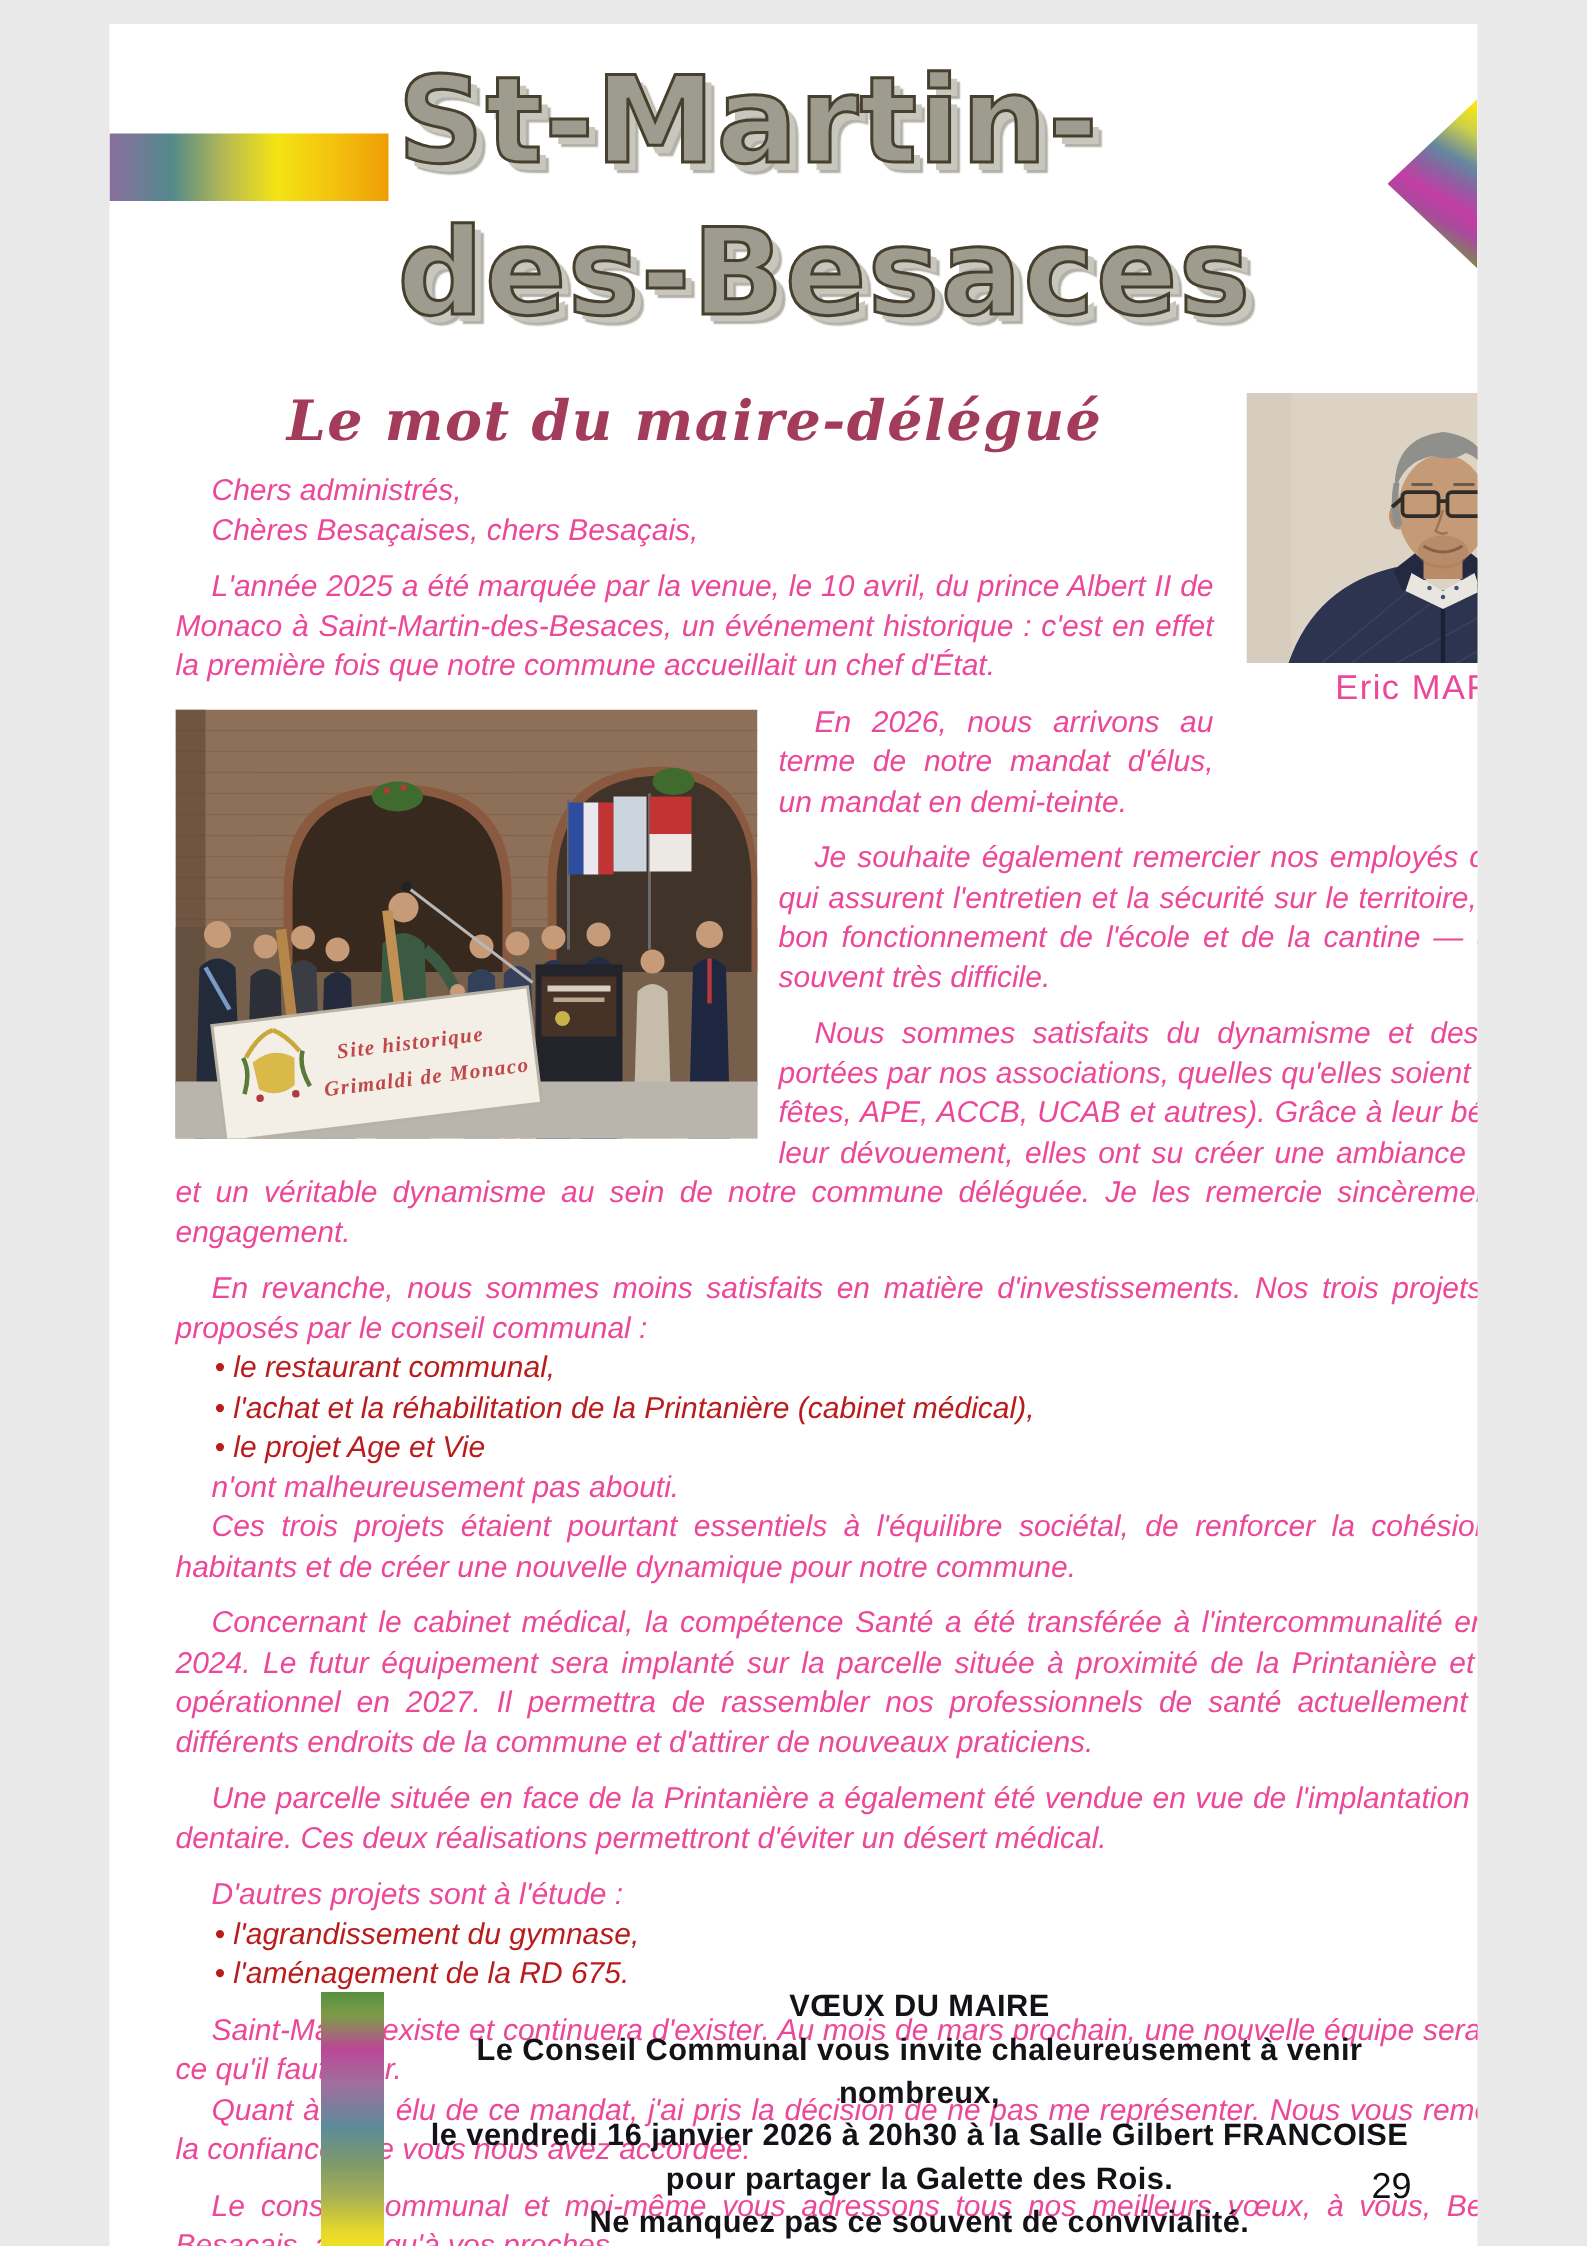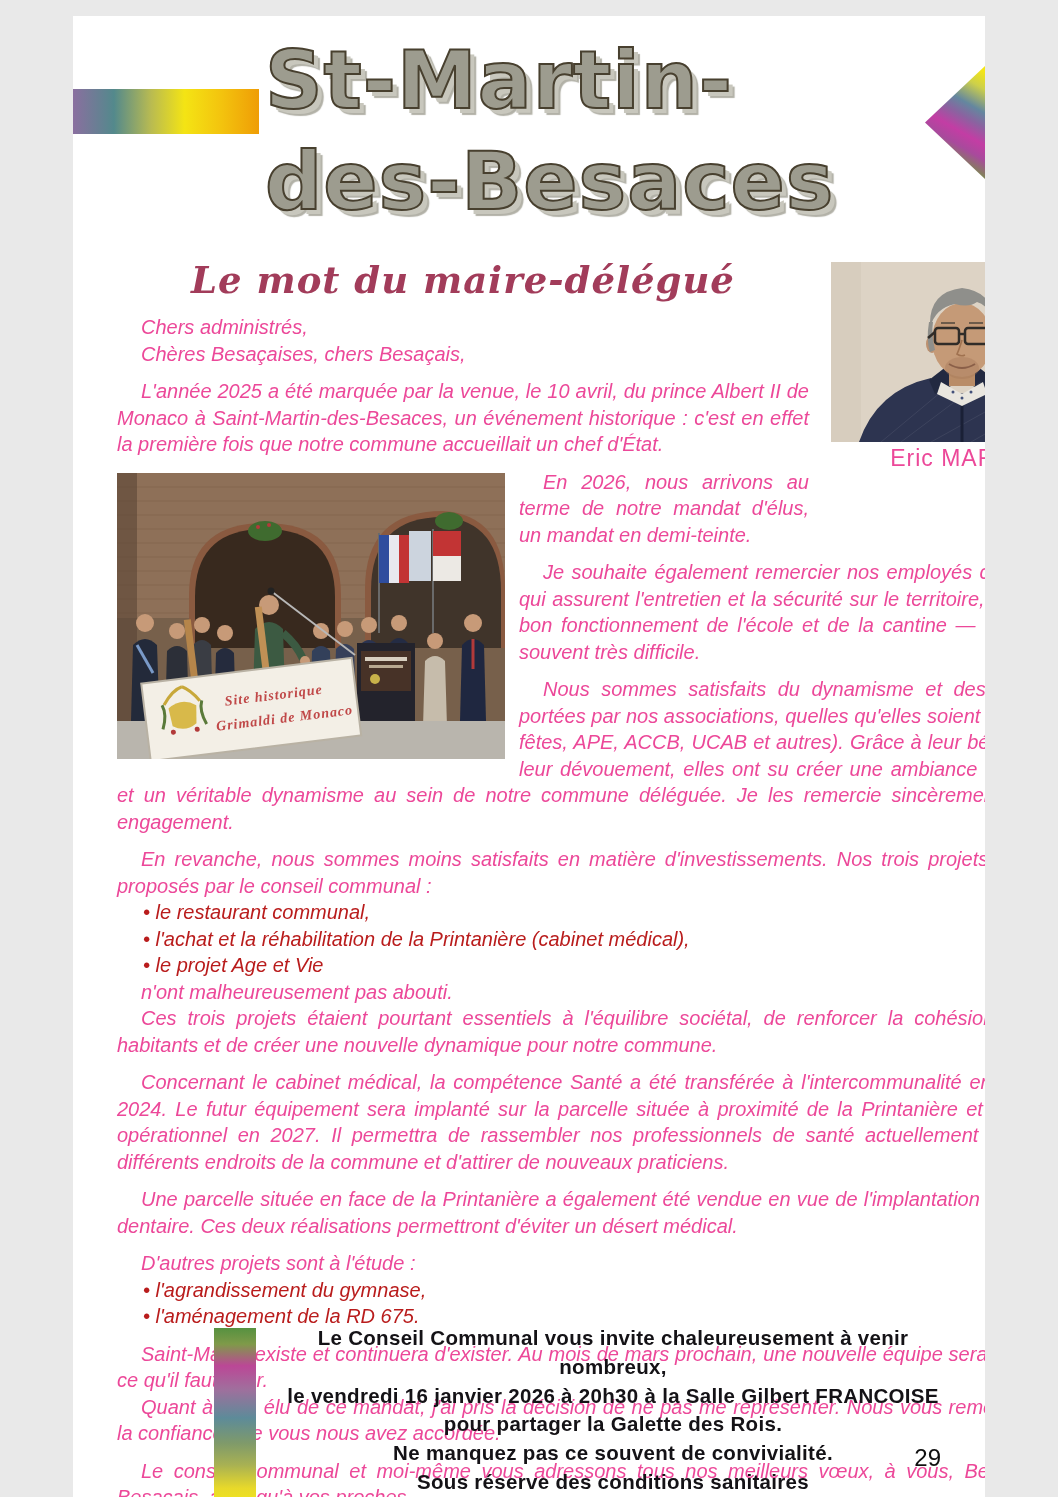--- a/index.html
+++ b/index.html
@@ -273,20 +273,21 @@
     </ul>
     <div style="height:11px"></div>
 
     <p class="tight">Saint-Martin existe et continuera d'exister. Au mois de mars prochain, une nouvelle équipe sera élue et fera ce qu'il faut pour.</p>
     <p>Quant à moi, élu de ce mandat, j'ai pris la décision de ne pas me représenter. Nous vous remercions pour la confiance que vous nous avez accordée.</p>
     <p>Le conseil communal et moi-même vous adressons tous nos meilleurs vœux, à vous, Besaçaises et Besaçais, ainsi qu'à vos proches.</p>
   </div>
 
   <div class="bottom-gradient-bar"></div>
   <div class="announcement">
+    <div>VŒUX DU MAIRE</div>
     <div>Le Conseil Communal vous invite chaleureusement à venir nombreux,</div>
     <div>le vendredi 16 janvier 2026 à 20h30 à la Salle Gilbert FRANCOISE</div>
     <div>pour partager la Galette des Rois.</div>
     <div>Ne manquez pas ce souvent de convivialité.</div>
     <div>Sous réserve des conditions sanitaires</div>
   </div>
   <div class="page-number">29</div>
 
 </div>
 

